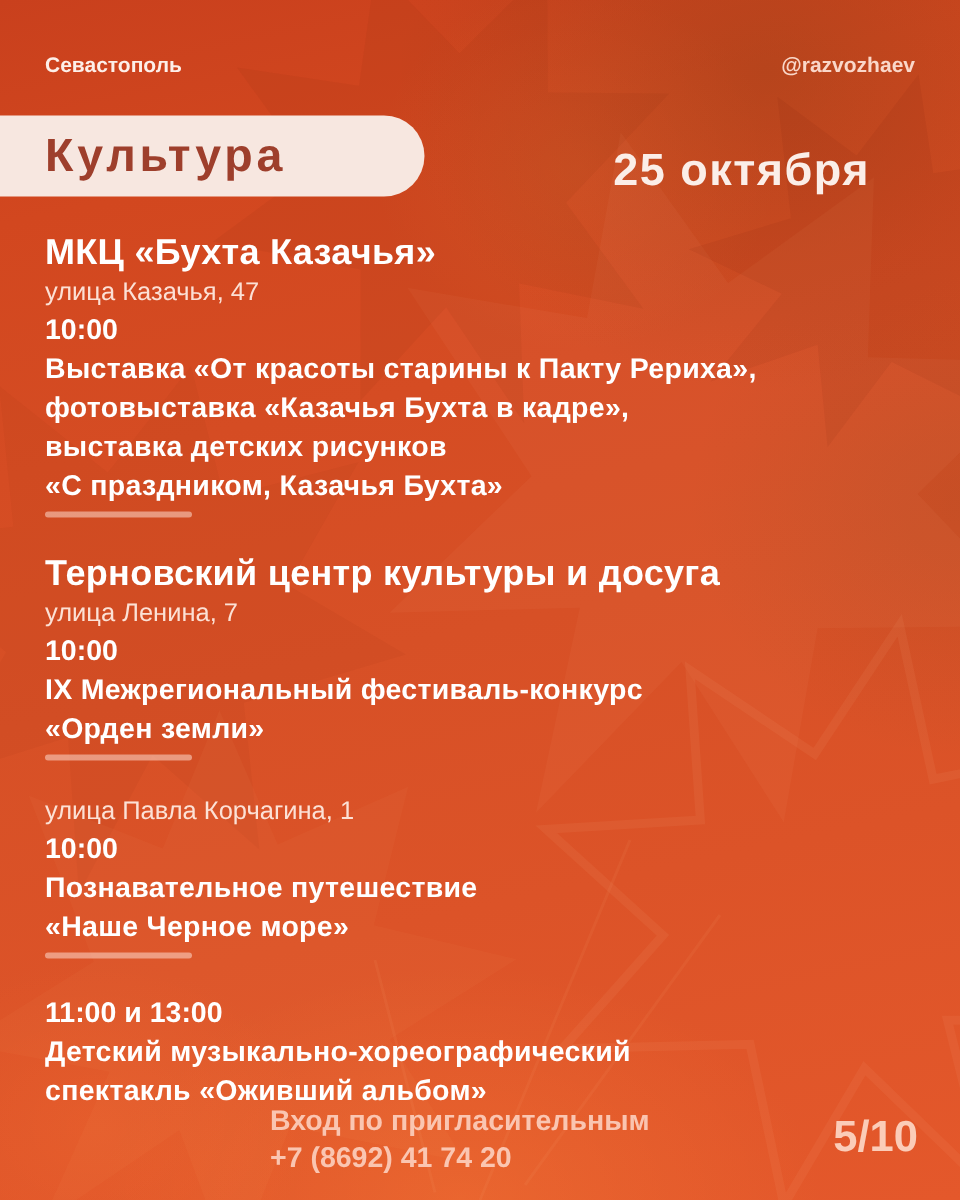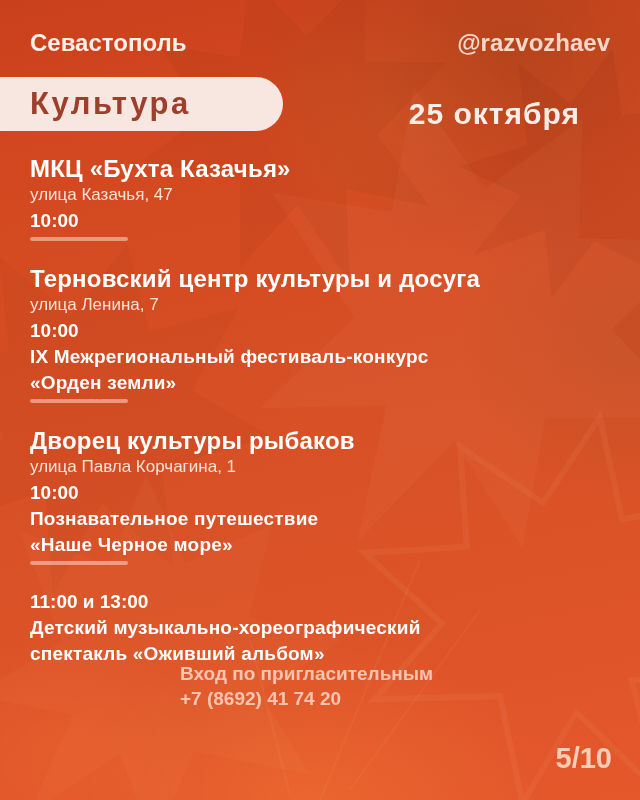--- a/index.html
+++ b/index.html
@@ -25,21 +25,21 @@
     pointer-events: none;
   }
   .content {
     position: relative; z-index: 1;
     padding: 33px 30px 0 30px;
     box-sizing: border-box;
     width: 100%; height: 100%;
   }
   .topbar {
     display: flex; justify-content: space-between; align-items: baseline;
-    font-size: 24px; font-weight: 700; line-height: 20px;
+    font-size: 14px; font-weight: 700; line-height: 20px;
     color: #fdefe9;
   }
   .topbar .handle { color: rgba(255, 228, 216, 0.92); }
   .title-row {
     display: flex; align-items: flex-end;
     margin: 24px 0 0 -30px;
   }
   .category-badge {
     width: 283px; height: 54px;
     box-sizing: border-box;
@@ -124,39 +124,42 @@
       <div class="date-label">25 октября</div>
     </div>
 
     <div class="events">
 
       <section class="event">
         <h2 class="venue">МКЦ «Бухта Казачья»</h2>
         <div class="address">улица Казачья, 47</div>
         <div class="row">
           <div class="time">10:00</div>
+          <div class="desc">Выставка «От красоты старины к Пакту Рериха»,
+фотовыставка «Казачья Бухта в кадре»,
+выставка детских рисунков
+«С праздником, Казачья Бухта»</div>
         </div>
       </section>
 
       <div class="divider"></div>
 
       <section class="event">
         <h2 class="venue">Терновский центр культуры и досуга</h2>
         <div class="address">улица Ленина, 7</div>
         <div class="row">
           <div class="time">10:00</div>
           <div class="desc">IX Межрегиональный фестиваль-конкурс
 «Орден земли»</div>
         </div>
       </section>
 
       <div class="divider"></div>
 
       <section class="event">
-        <h2 class="venue">Дворец культуры рыбаков</h2>
         <div class="address">улица Павла Корчагина, 1</div>
         <div class="row">
           <div class="time">10:00</div>
           <div class="desc">Познавательное путешествие
 «Наше Черное море»</div>
         </div>
       </section>
 
       <div class="divider"></div>
 

